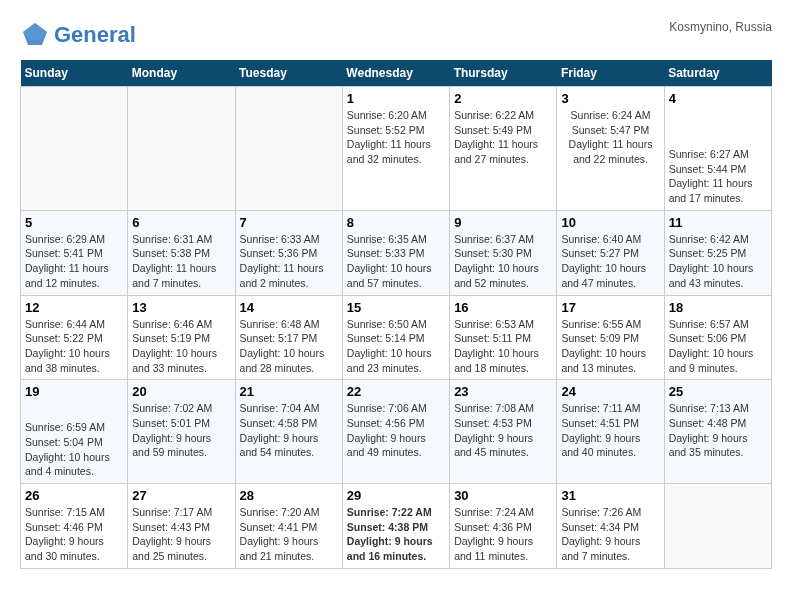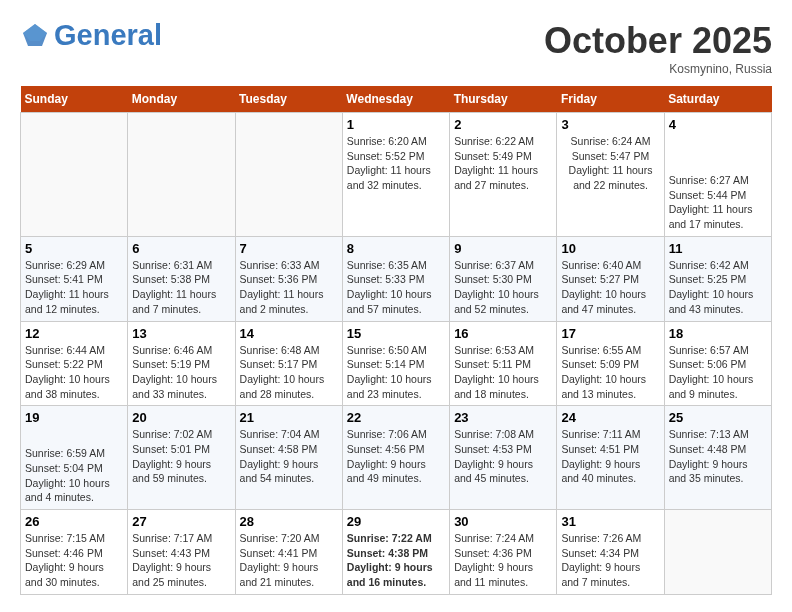--- a/index.html
+++ b/index.html
@@ -14,21 +14,21 @@
       display: flex;
       justify-content: space-between;
       align-items: flex-start;
       margin-bottom: 10px;
     }
     .logo {
       display: flex;
       align-items: center;
     }
     .logo-text {
-      font-size: 29px;
+      font-size: 22px;
       font-weight: bold;
       color: #333;
       line-height: 1.1;
     }
     .logo-text span {
       color: #3a7abf;
     }
     .logo-icon {
       width: 30px;
       height: 30px;
@@ -45,21 +45,21 @@
     .location {
       font-size: 12px;
       color: #555;
     }
     .calendar {
       width: 100%;
       border-collapse: collapse;
       font-size: 11px;
     }
     .calendar th {
-      background: #c2410c;
+      background: #0c4a6e;
       color: #fff;
       padding: 6px 4px;
       text-align: left;
       font-size: 12px;
       font-weight: bold;
     }
     .calendar td {
       border: 1px solid #ccc;
       vertical-align: top;
       padding: 4px;
@@ -92,21 +92,20 @@
   <div class="logo">
     <svg class="logo-icon" viewBox="0 0 30 30">
       <polygon points="15,3 27,12 22,25 8,25 3,12" fill="#3a7abf" opacity="0.85"></polygon>
       <polygon points="15,3 27,12 20,20 10,20 3,12" fill="#5a9ad5" opacity="0.6"></polygon>
     </svg>
     <div class="logo-text">
       <div><span>General</span></div>
     </div>
   </div>
   <div class="title-block">
-    <div class="month-title">October 2025</div>
     <div class="location">Kosmynino, Russia</div>
   </div>
 </div>
 
 <table class="calendar">
   <thead>
     <tr>
     <th>Sunday</th>
         <th>Monday</th>
         <th>Tuesday</th>

